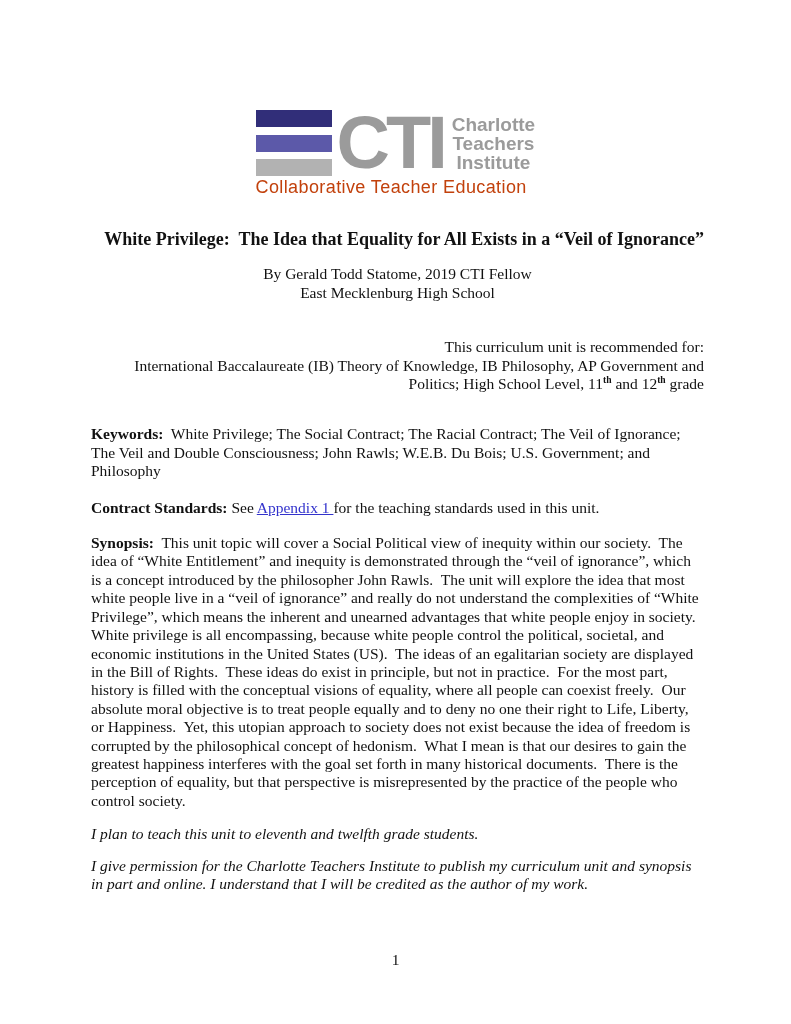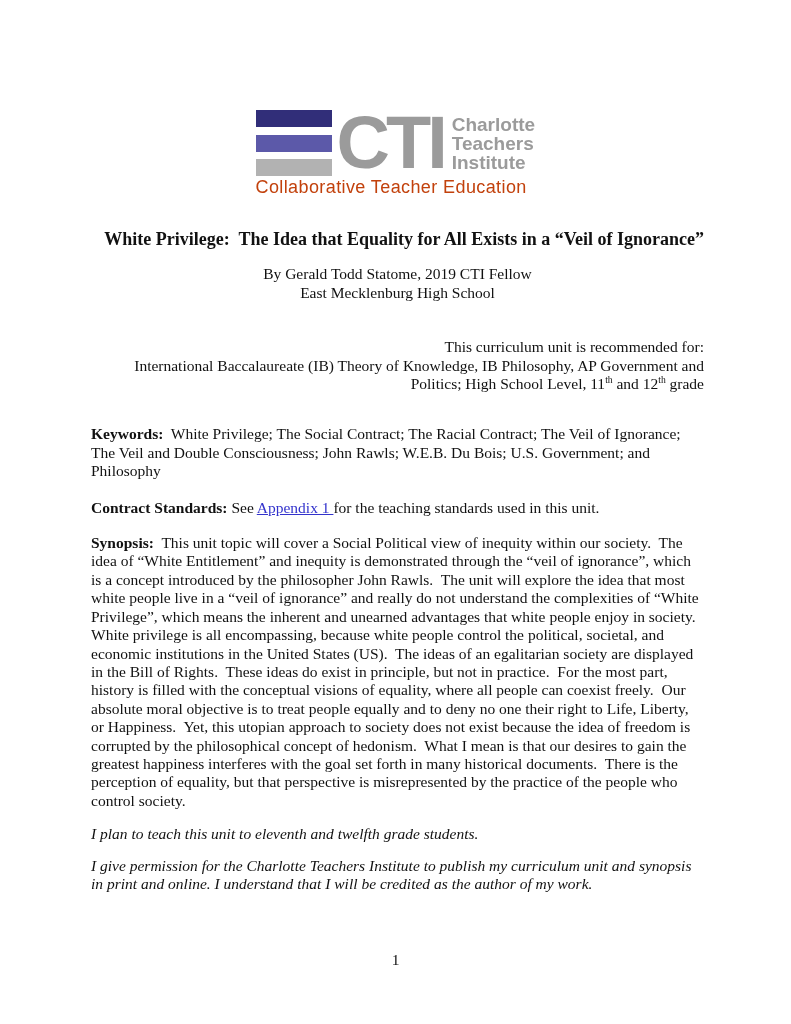--- a/index.html
+++ b/index.html
@@ -51,20 +51,21 @@
     flex: 0 0 auto;
   }
   .logo-name {
     font-family: "Liberation Sans", "DejaVu Sans", sans-serif;
     font-weight: bold;
     font-size: 19px;
     line-height: 19px;
     color: #9b9b9b;
     margin-left: 8px;
     flex: 0 0 auto;
+    text-align: center;
   }
   .tagline {
     font-family: "Liberation Sans", "DejaVu Sans", sans-serif;
     font-size: 18px;
     line-height: 18px;
     color: #c2410c;
     letter-spacing: 0.4px;
     margin-top: 2px;
     white-space: nowrap;
   }
@@ -83,21 +84,21 @@
   .para { margin-top: 18px; }
   .keywords-block { margin-top: 32px; }
   .synopsis-block { margin-top: 17px; }
   .statement {
     font-style: italic;
     margin-top: 13px;
   }
   .statement.first { margin-top: 15px; }
   .statement + .statement { margin-top: 13px; }
   b { font-weight: bold; }
-  sup { font-size: 0.62em; vertical-align: super; line-height: 0; }
+  sup { font-size: 0.62em; vertical-align: super; line-height: 0; font-weight: bold; }
   .applink {
     color: #3333cc;
     text-decoration: underline;
     cursor: pointer;
   }
   .page-number {
     position: absolute;
     left: 0;
     right: 0;
     top: 951px;
@@ -138,17 +139,17 @@
     <p><span>International Baccalaureate (IB) Theory of Knowledge, IB Philosophy, AP Government and</span><br><span>Politics; High School Level, 11</span><sup>th</sup><span> and 12</span><sup>th</sup><span> grade</span></p>
   </div>
 
   <p class="keywords-block"><b>Keywords:</b><span>  White Privilege; The Social Contract; The Racial Contract; The Veil of Ignorance; The Veil and Double Consciousness; John Rawls; W.E.B. Du Bois; U.S. Government; and Philosophy</span></p>
 
   <p class="para"><b>Contract Standards:</b><span> See </span><a class="applink" href="#">Appendix 1 </a><span>for the teaching standards used in this unit.</span></p>
 
   <p class="synopsis-block"><b>Synopsis:</b><span>  This unit topic will cover a Social Political view of inequity within our society.  The idea of “White Entitlement” and inequity is demonstrated through the “veil of ignorance”, which is a concept introduced by the philosopher John Rawls.  The unit will explore the idea that most white people live in a “veil of ignorance” and really do not understand the complexities of “White Privilege”, which means the inherent and unearned advantages that white people enjoy in society.  White privilege is all encompassing, because white people control the political, societal, and economic institutions in the United States (US).  The ideas of an egalitarian society are displayed in the Bill of Rights.  These ideas do exist in principle, but not in practice.  For the most part, history is filled with the conceptual visions of equality, where all people can coexist freely.  Our absolute moral objective is to treat people equally and to deny no one their right to Life, Liberty, or Happiness.  Yet, this utopian approach to society does not exist because the idea of freedom is corrupted by the philosophical concept of hedonism.  What I mean is that our desires to gain the greatest happiness interferes with the goal set forth in many historical documents.  There is the perception of equality, but that perspective is misrepresented by the practice of the people who control society.</span></p>
 
   <p class="statement first">I plan to teach this unit to eleventh and twelfth grade students.</p>
-  <p class="statement">I give permission for the Charlotte Teachers Institute to publish my curriculum unit and synopsis in print and online. I understand that I will be credited as the author of my work.</p>
+  <p class="statement">I give permission for the Charlotte Teachers Institute to publish my curriculum unit and synopsis in part and online. I understand that I will be credited as the author of my work.</p>
 
   <div class="page-number">1</div>
 
 </div>
 
 </body></html>

